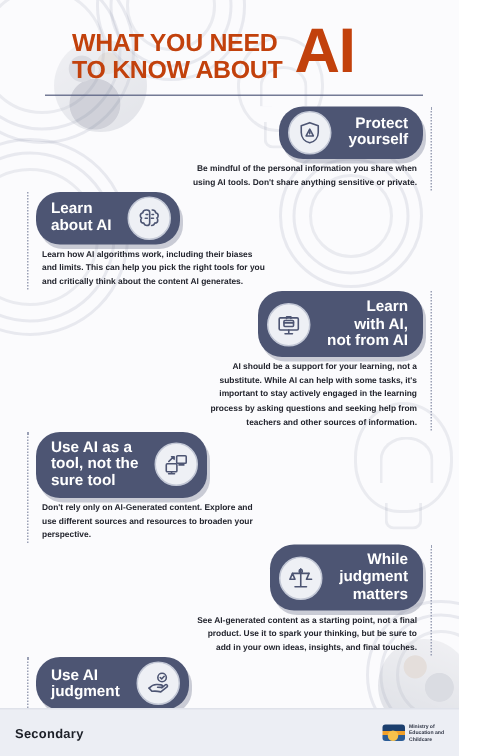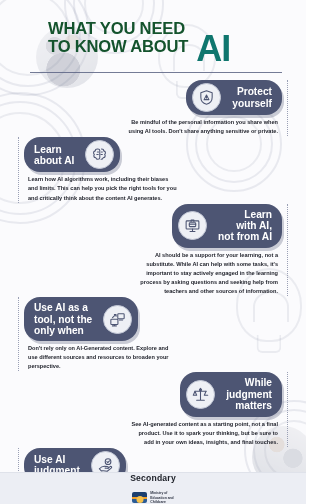--- a/index.html
+++ b/index.html
@@ -66,26 +66,26 @@
   .photo.p4{background:
      radial-gradient(circle at 45% 35%, #caa993 0 15%, transparent 16%),
      radial-gradient(circle at 62% 66%, #7a melhor 0 0%, transparent 0%),
      linear-gradient(120deg,#cfd3dd,#8d94a9);}
 
   
   .header{position:relative;z-index:3;padding:16px 14px 0 14px;}
   .title-row{display:flex;align-items:flex-start;justify-content:flex-start;gap:8px;}
   .title-main{
     font-size:16.6px;font-weight:bold;line-height:1.07;
-    color:#14532d;letter-spacing:-0.2px;white-space:pre-line;
+    color:#c2410c;letter-spacing:-0.2px;white-space:pre-line;
     padding-left:34px;padding-top:4px;
   }
   .title-ai{
-    font-size:36px;font-weight:bold;color:#0f766e;line-height:.86;
-    margin-top:18px;letter-spacing:-1px;
+    font-size:42px;font-weight:bold;color:#c2410c;line-height:.86;
+    margin-top:0;letter-spacing:-1px;
   }
   .rule{
     position:relative;z-index:3;height:1.4px;background:#5c6484;opacity:.85;
     margin:7px 24px 0 30px;
   }
 
   
   .sections{position:relative;z-index:3;margin-top:7px;}
   .row{position:relative;margin-bottom:1px;}
   .row.left{padding:0 24px 0 18px;}
@@ -133,21 +133,20 @@
     position:absolute;top:0;bottom:0;width:0;
     border-left:1.1px dotted #9aa0b5;z-index:2;
   }
 
   
   .footer{
     position:absolute;left:0;right:0;bottom:0;height:31px;z-index:4;
     background:#eceef4;border-top:1px solid #dfe2ea;
     display:flex;align-items:center;justify-content:space-between;
     padding:0 10px;
-    flex-direction:column;
   }
   .footer-label{font-size:8.6px;font-weight:bold;color:#1c1f27;letter-spacing:.2px;}
   .logo{display:flex;align-items:center;gap:3px;}
   .logo-mark{
     width:15px;height:11px;border-radius:2px;overflow:hidden;
     background:linear-gradient(#1c3f6e 0 42%, #f0a02a 42% 66%, #2b5c96 66% 100%);
     position:relative;
   }
   .logo-mark::after{
     content:"";position:absolute;left:50%;top:36%;transform:translateX(-50%);
@@ -246,21 +245,21 @@
             <svg viewBox="0 0 24 24">
               <rect x="2.6" y="11.6" width="10" height="7.4" rx="1"></rect>
               <path d="M4.8 21h5.6M7.6 19v2"></path>
               <rect x="12.4" y="4" width="9" height="7" rx="1"></rect>
               <path d="M14.6 12.6h4.6"></path>
               <path d="M5 9.4 9.4 5M7.6 5H10v2.4"></path>
             </svg>
           </span>
           <span class="pill-label">Use AI as a
 tool, not the
-only when</span>
+sure tool</span>
         </div>
         <div class="body">Don't rely only on AI-Generated content. Explore and use different sources and resources to broaden your perspective.</div>
       </div>
       <div class="row left">
         <div class="dots" style="right: 18px;"></div>
         <div class="pill">
           <span class="badge">
             <svg viewBox="0 0 24 24">
               <path d="M12 3.2v16.4M6.6 20h10.8"></path>
               <path d="M4.2 7.4h15.6"></path>

